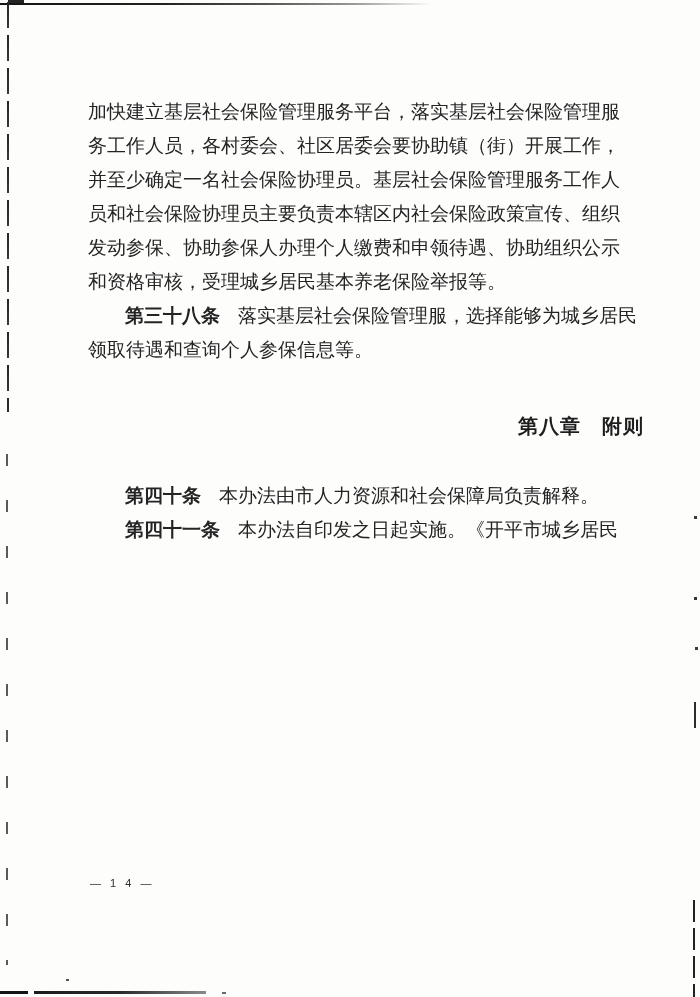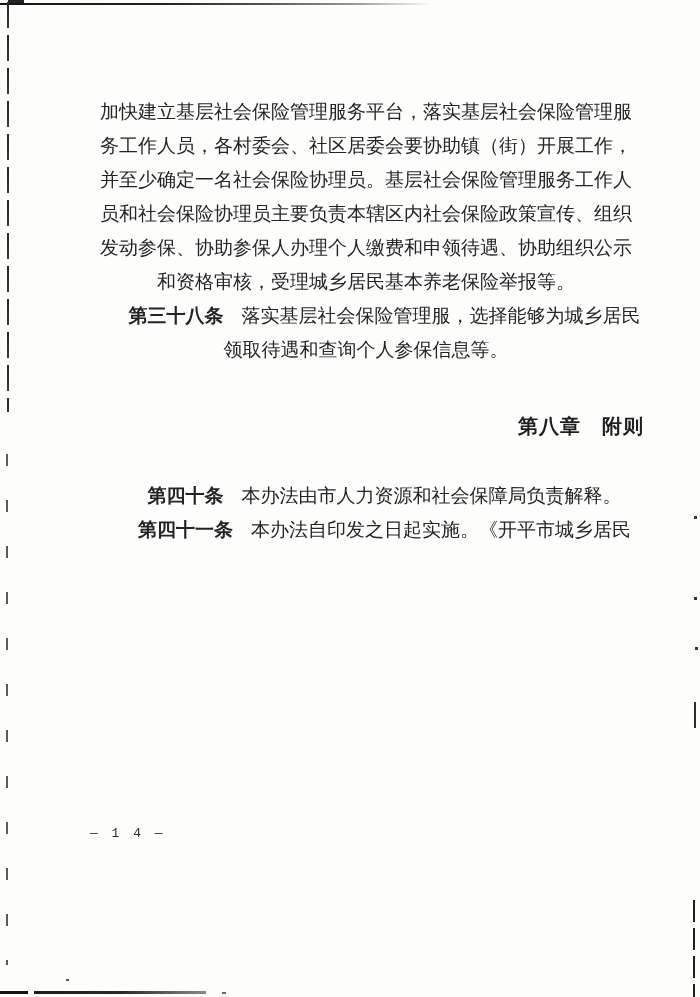--- a/index.html
+++ b/index.html
@@ -14,45 +14,45 @@
     color: #242424;
   }
   .content {
     position: absolute;
     left: 88px;
     top: 95px;
     width: 556px;
     font-size: 19px;
     line-height: 34px;
   }
-  .line { white-space: nowrap; text-align: center; }
+  .line { white-space: nowrap; }
   .indent { text-indent: 37px; }
   .art-num {
     font-weight: bold;
     margin-right: 18px;
   }
   .chapter {
     font-family: "Liberation Sans", "DejaVu Sans", sans-serif;
     font-size: 20px;
     font-weight: bold;
     text-align: right;
     line-height: 34px;
     letter-spacing: 1px;
     margin-top: 42px;
     margin-bottom: 36px;
     color: #1e1e1e;
   }
   .page-number {
     position: absolute;
     left: 90px;
-    top: 826px;
-    font-size: 13px;
+    top: 877px;
+    font-size: 11px;
     letter-spacing: 3px;
     color: #2e2e2e;
-    font-family: Liberation Mono, monospace;
+    font-family: Liberation Sans, sans-serif;
   }
   
   .artifact { position: absolute; pointer-events: none; }
   .edge-top {
     top: 3px; left: 0; width: 432px; height: 2px;
     background: linear-gradient(to right, #151515 0%, #222 38%, #555 62%, #999 82%, rgba(150,150,150,0) 100%);
   }
   .corner-blob { top: 0; left: 8px; width: 16px; height: 3px; background: #242424; }
   .edge-left-upper {
     top: 2px; left: 7px; width: 2px; height: 410px;

